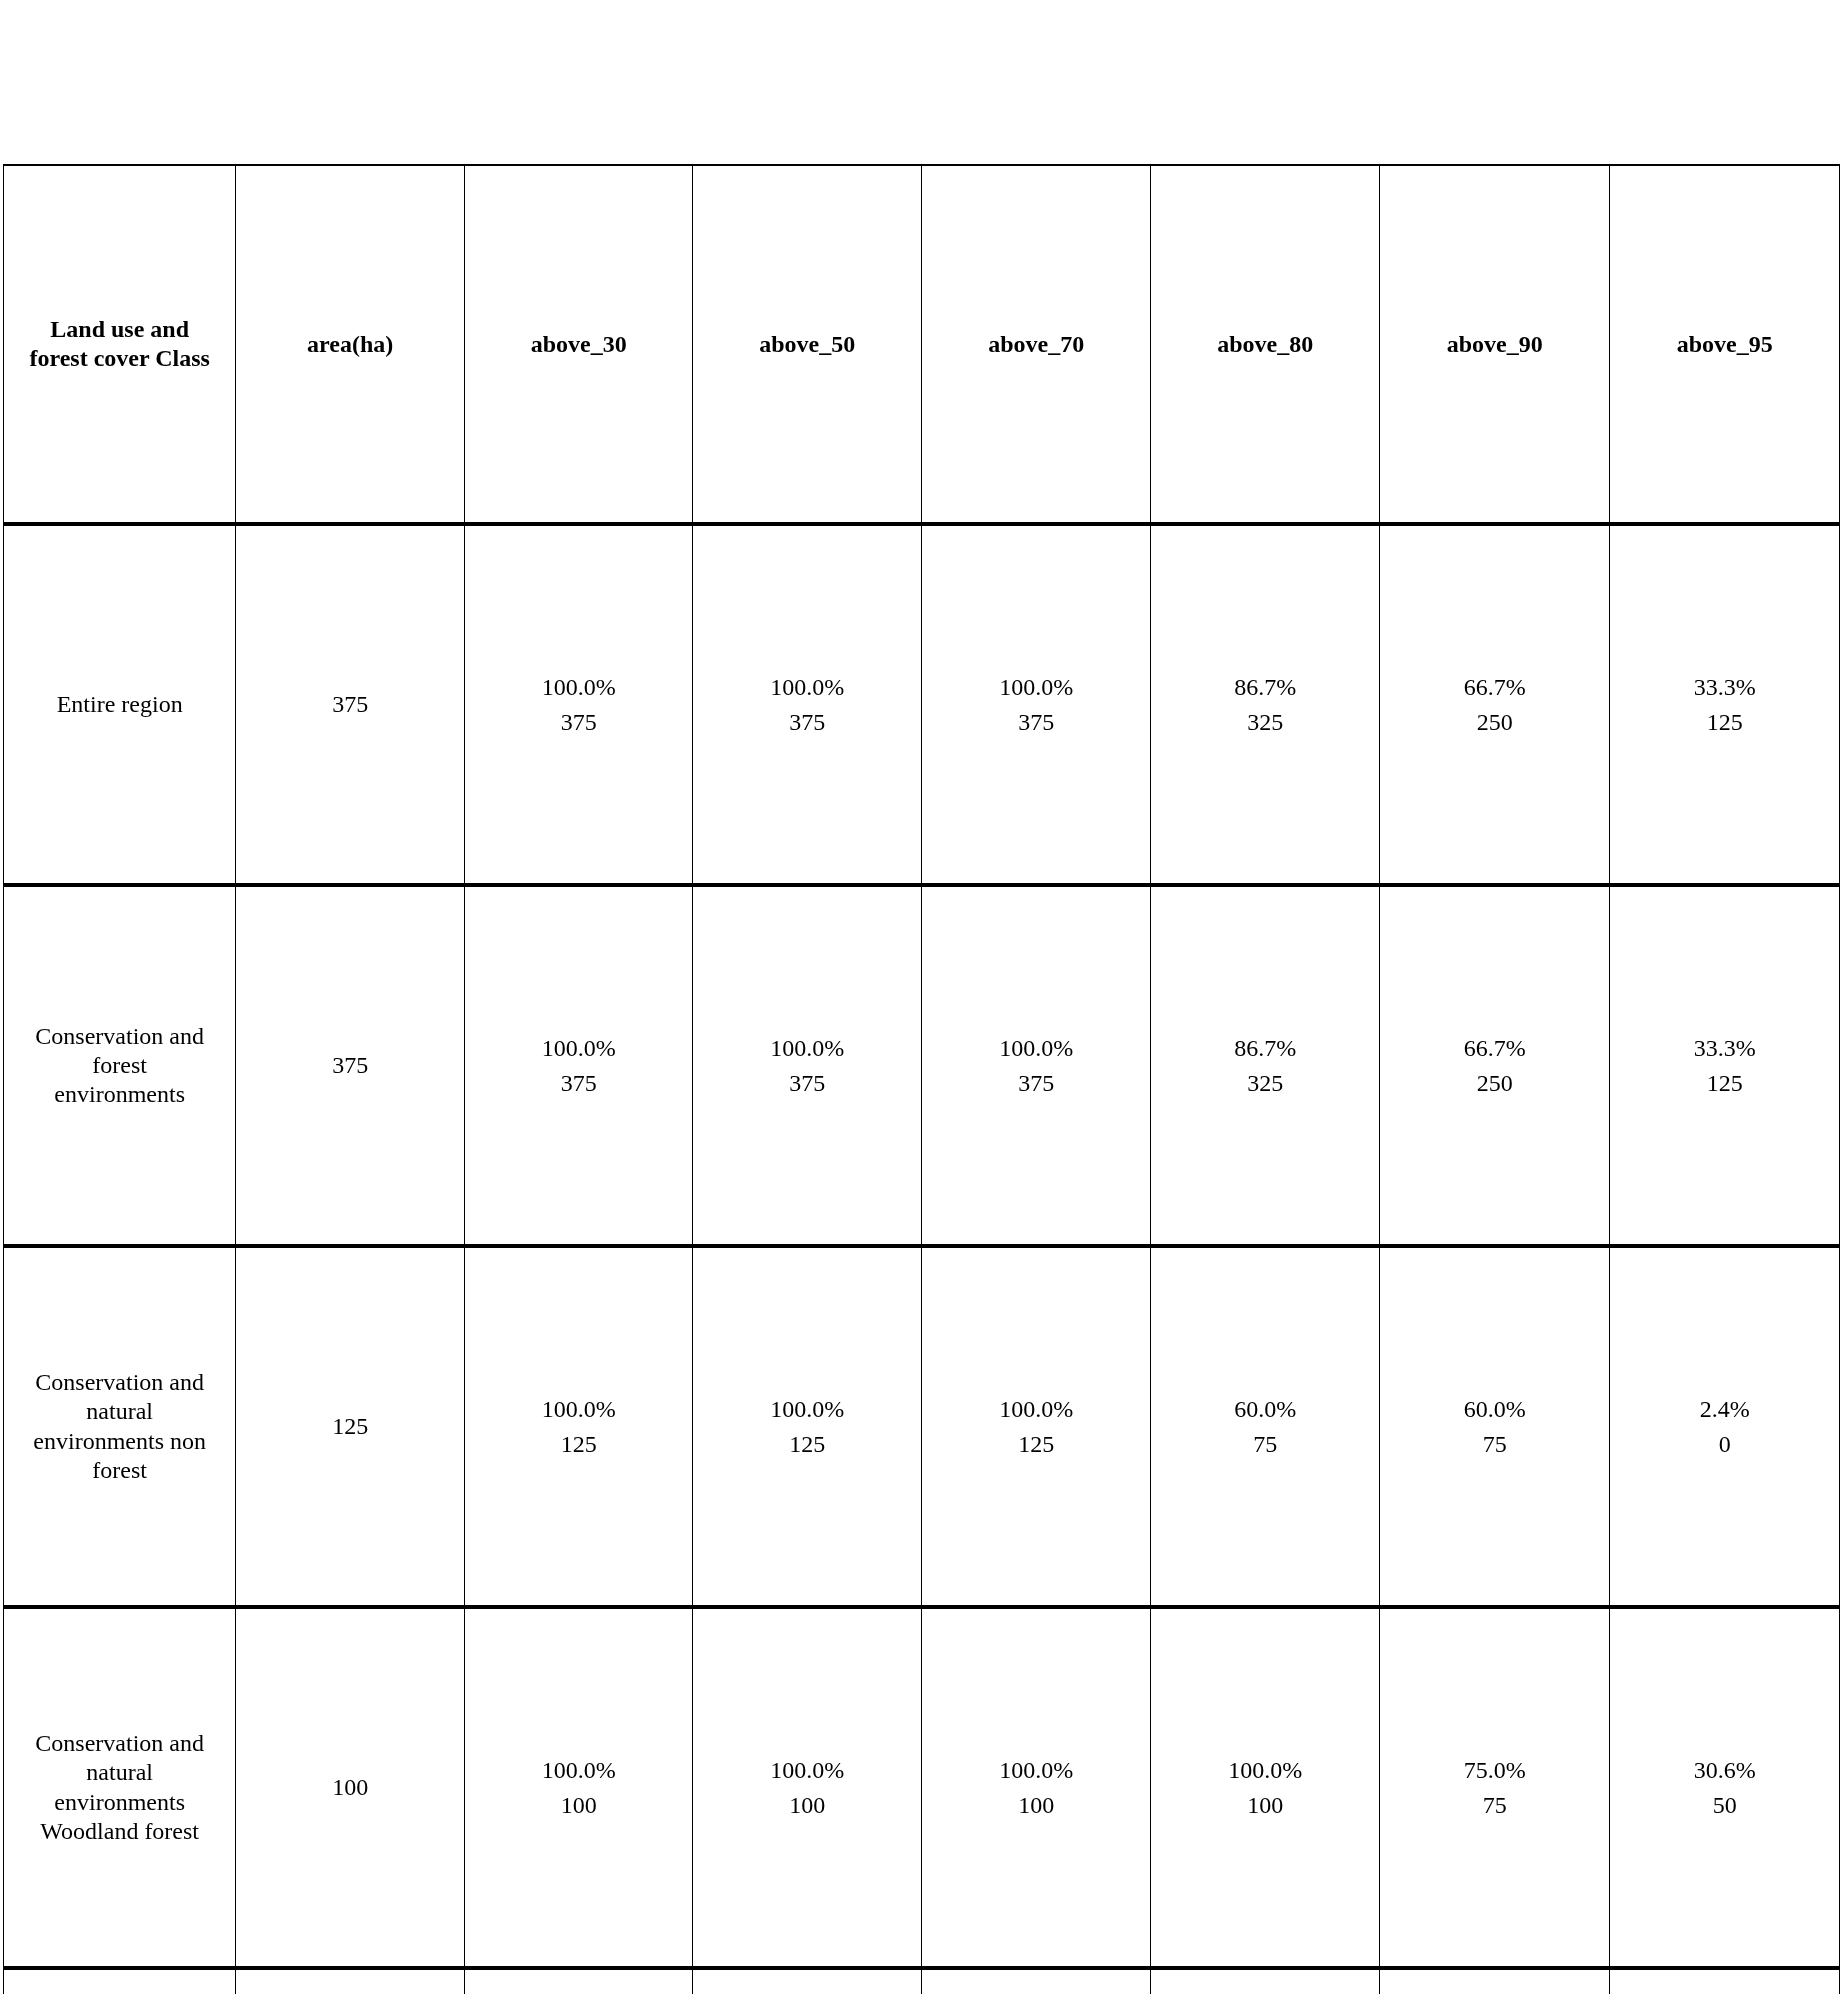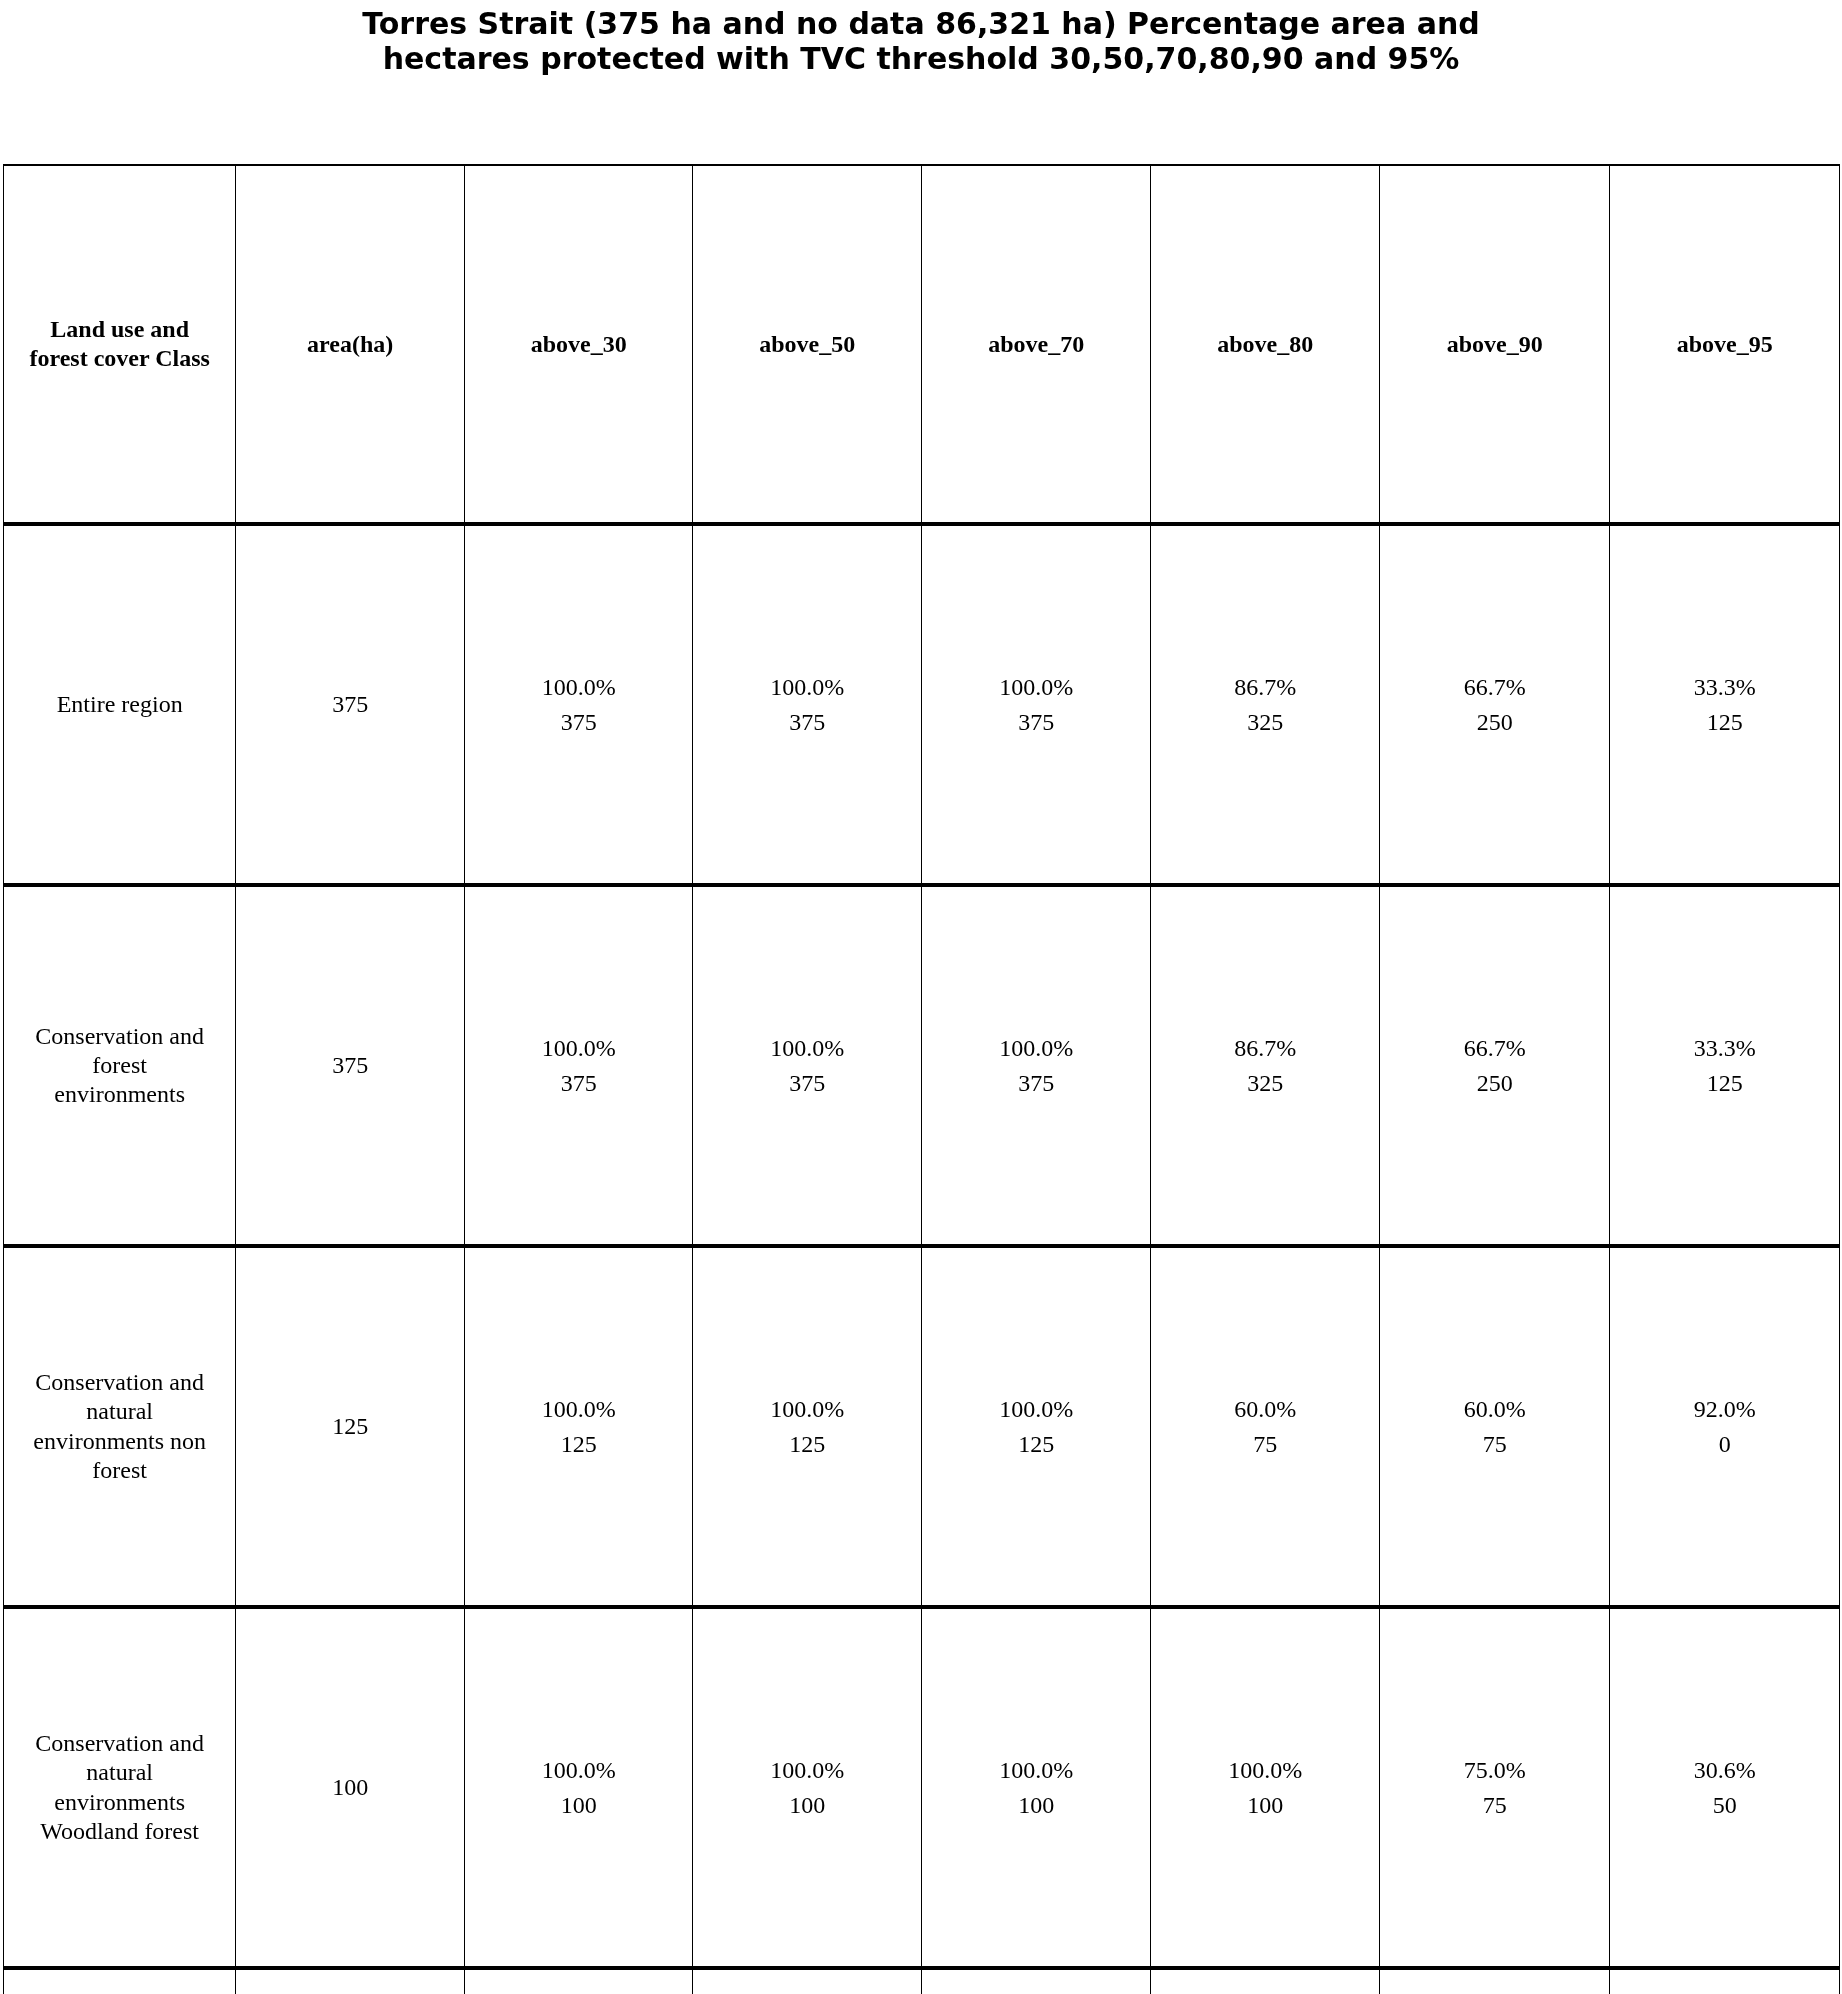--- a/index.html
+++ b/index.html
@@ -19,24 +19,20 @@
   #tvc-table tr.hdr th{border-top:2px solid #000;font-weight:bold;}
   #tvc-table th.lblcol, #tvc-table td.lbl{padding:0 20px;font-weight:normal;line-height:1.22;}
   #tvc-table td.num{font-weight:normal;}
   #tvc-table td.val div{line-height:1.45;}
 </style>
 </head>
 <body>
 
 <div id="page">
 
-  <div id="title">
-    <div>Torres Strait (375 ha and no data 86,321 ha) Percentage area and</div>
-    <div>hectares protected with TVC threshold 30,50,70,80,90 and 95%</div>
-  </div>
 
   <table id="tvc-table">
     <colgroup>
       <col style="width:232px">
         <col style="width:229px">
         <col style="width:228px">
         <col style="width:229px">
       <col style="width:229px">
         <col style="width:229px">
         <col style="width:230px">
@@ -129,21 +125,21 @@
           </td>
       <td class="val">
             <div>60.0%</div>
             <div>75</div>
           </td>
       <td class="val">
             <div>60.0%</div>
             <div>75</div>
           </td>
       <td class="val">
-            <div>92.0%</div>
+            <div>2.4%</div>
             <div>0</div>
           </td>
     </tr>
 
     <tr style="height:361px">
       <td class="lbl">Conservation and natural environments Woodland forest</td>
       <td class="num">100</td>
       <td class="val">
             <div>100.0%</div>
             <div>100</div>

